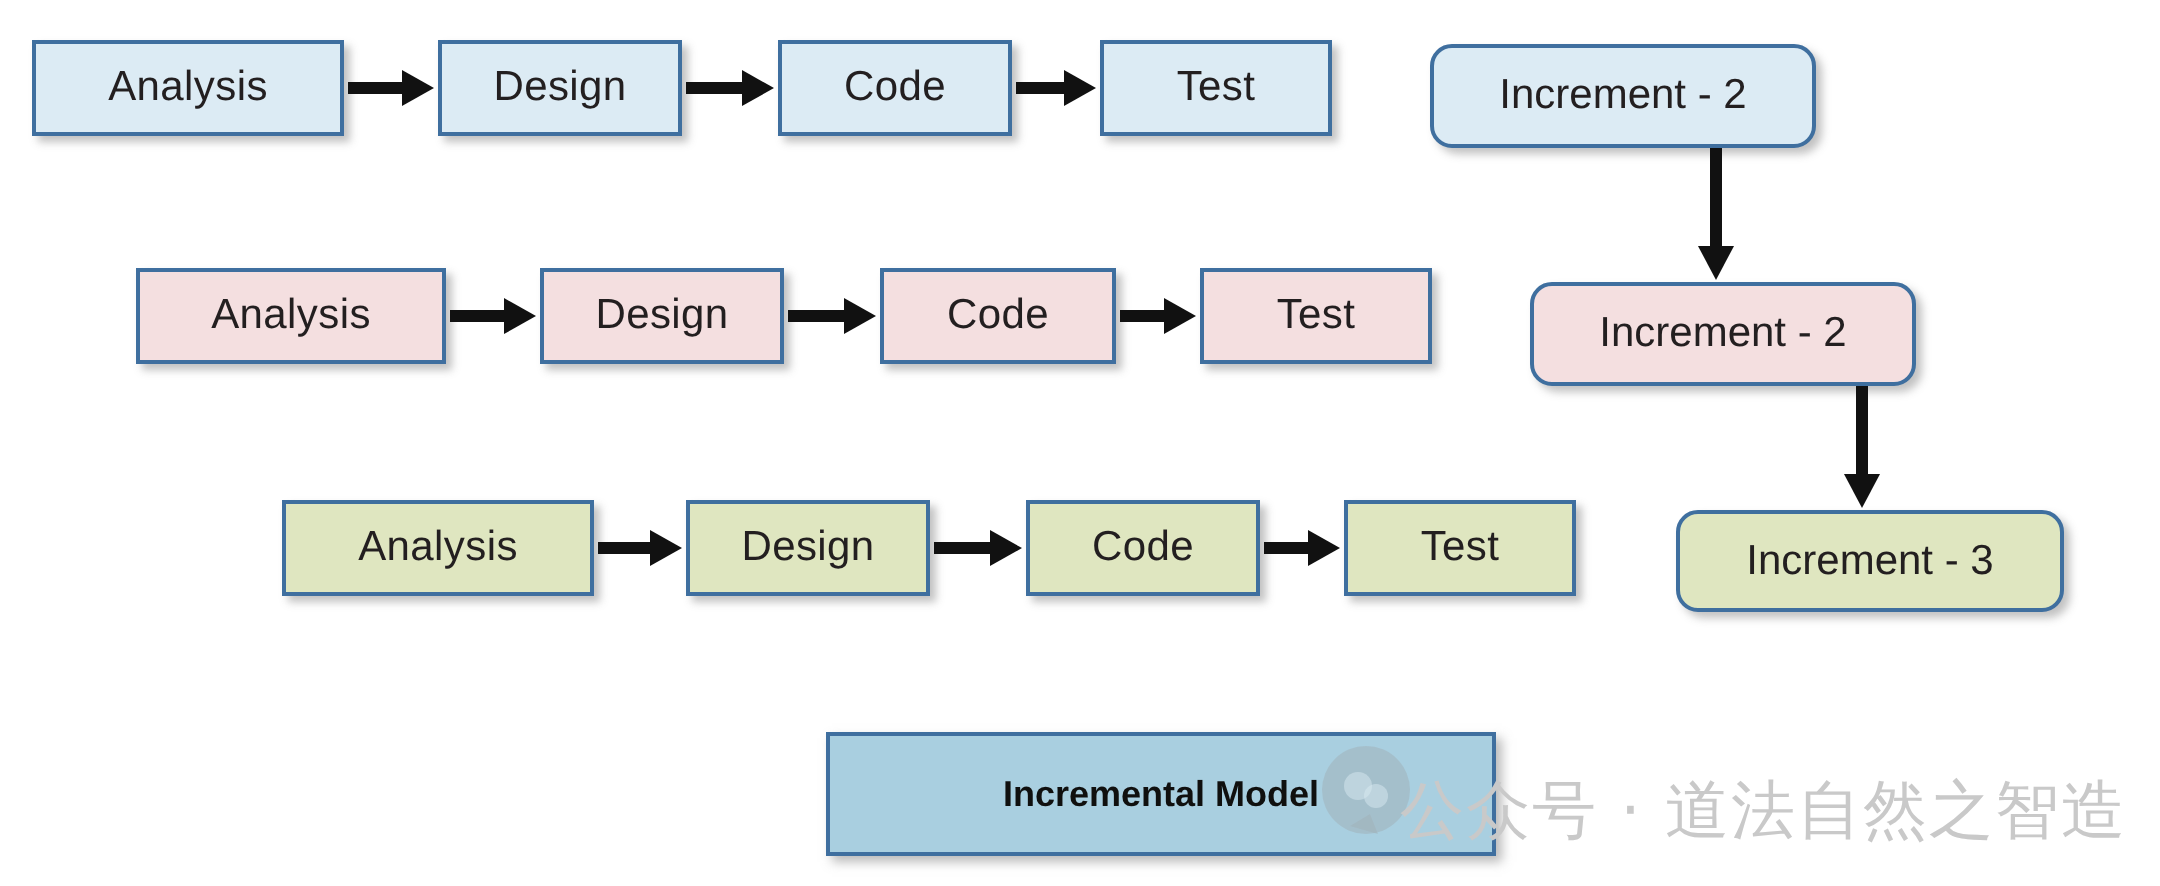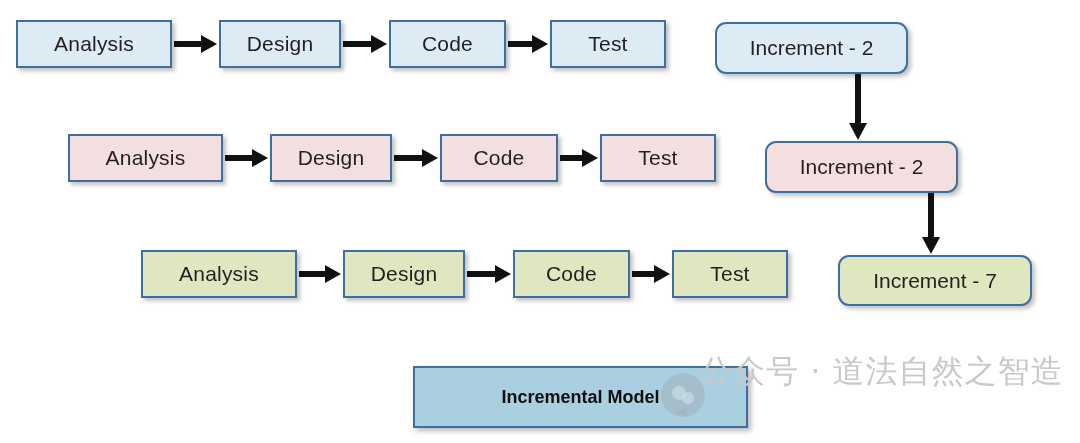--- a/index.html
+++ b/index.html
@@ -175,34 +175,34 @@
     <div class="arrow-h" style="left: 632px; top: 263px; width: 38px; height: 22px;">
       <svg width="38" height="22" viewBox="0 0 38 22">
         <g filter="none">
           <line x1="0" y1="11" x2="26" y2="11" stroke="#111111" stroke-width="6"></line>
           <polygon points="22,2 38,11 22,20" fill="#111111"></polygon>
         </g>
       </svg>
     </div>
     <div class="increment-box" style="left: 715px; top: 22px; width: 193px; height: 52px; background: rgb(220, 235, 244);">Increment - 2</div>
     <div class="increment-box" style="left: 765px; top: 141px; width: 193px; height: 52px; background: rgb(244, 223, 224);">Increment - 2</div>
-    <div class="increment-box" style="left: 838px; top: 255px; width: 194px; height: 51px; background: rgb(223, 230, 192);">Increment - 7</div>
+    <div class="increment-box" style="left: 838px; top: 255px; width: 194px; height: 51px; background: rgb(223, 230, 192);">Increment - 3</div>
     <div class="arrow-v" style="left: 847px; top: 74px; width: 22px; height: 66px;">
       <svg width="22" height="66" viewBox="0 0 22 66">
         <line x1="11" y1="0" x2="11" y2="54" stroke="#111111" stroke-width="6"></line>
         <polygon points="2,49 20,49 11,66" fill="#111111"></polygon>
       </svg>
     </div>
     <div class="arrow-v" style="left: 920px; top: 193px; width: 22px; height: 61px;">
       <svg width="22" height="61" viewBox="0 0 22 61">
         <line x1="11" y1="0" x2="11" y2="49" stroke="#111111" stroke-width="6"></line>
         <polygon points="2,44 20,44 11,61" fill="#111111"></polygon>
       </svg>
     </div>
     <div class="title-banner" style="left: 413px; top: 366px; width: 335px; height: 62px; background: rgb(169, 207, 224); border-color: rgb(63, 111, 159);">Incremental Model</div>
     <div class="watermark-logo" style="left: 655px; top: 369px;"><svg width="56" height="56" viewBox="0 0 56 56">
         <circle cx="28" cy="26" r="22" fill="#9a9a9a" opacity="0.55"></circle>
         <path d="M20 44 L30 38 L34 48 Z" fill="#9a9a9a" opacity="0.55"></path>
         <circle cx="24" cy="24" r="7" fill="#ffffff" opacity="0.5"></circle>
         <circle cx="33" cy="29" r="6" fill="#ffffff" opacity="0.5"></circle>
       </svg></div>
-    <div class="watermark-text" style="left: 700px; top: 350px; color: rgb(201, 201, 201);">公众号 · 道法自然之智造</div>
+    <div class="watermark-text" style="left: 700px; top: 384px; color: rgb(201, 201, 201);">公众号 · 道法自然之智造</div>
   </div>
 
 </body></html>

